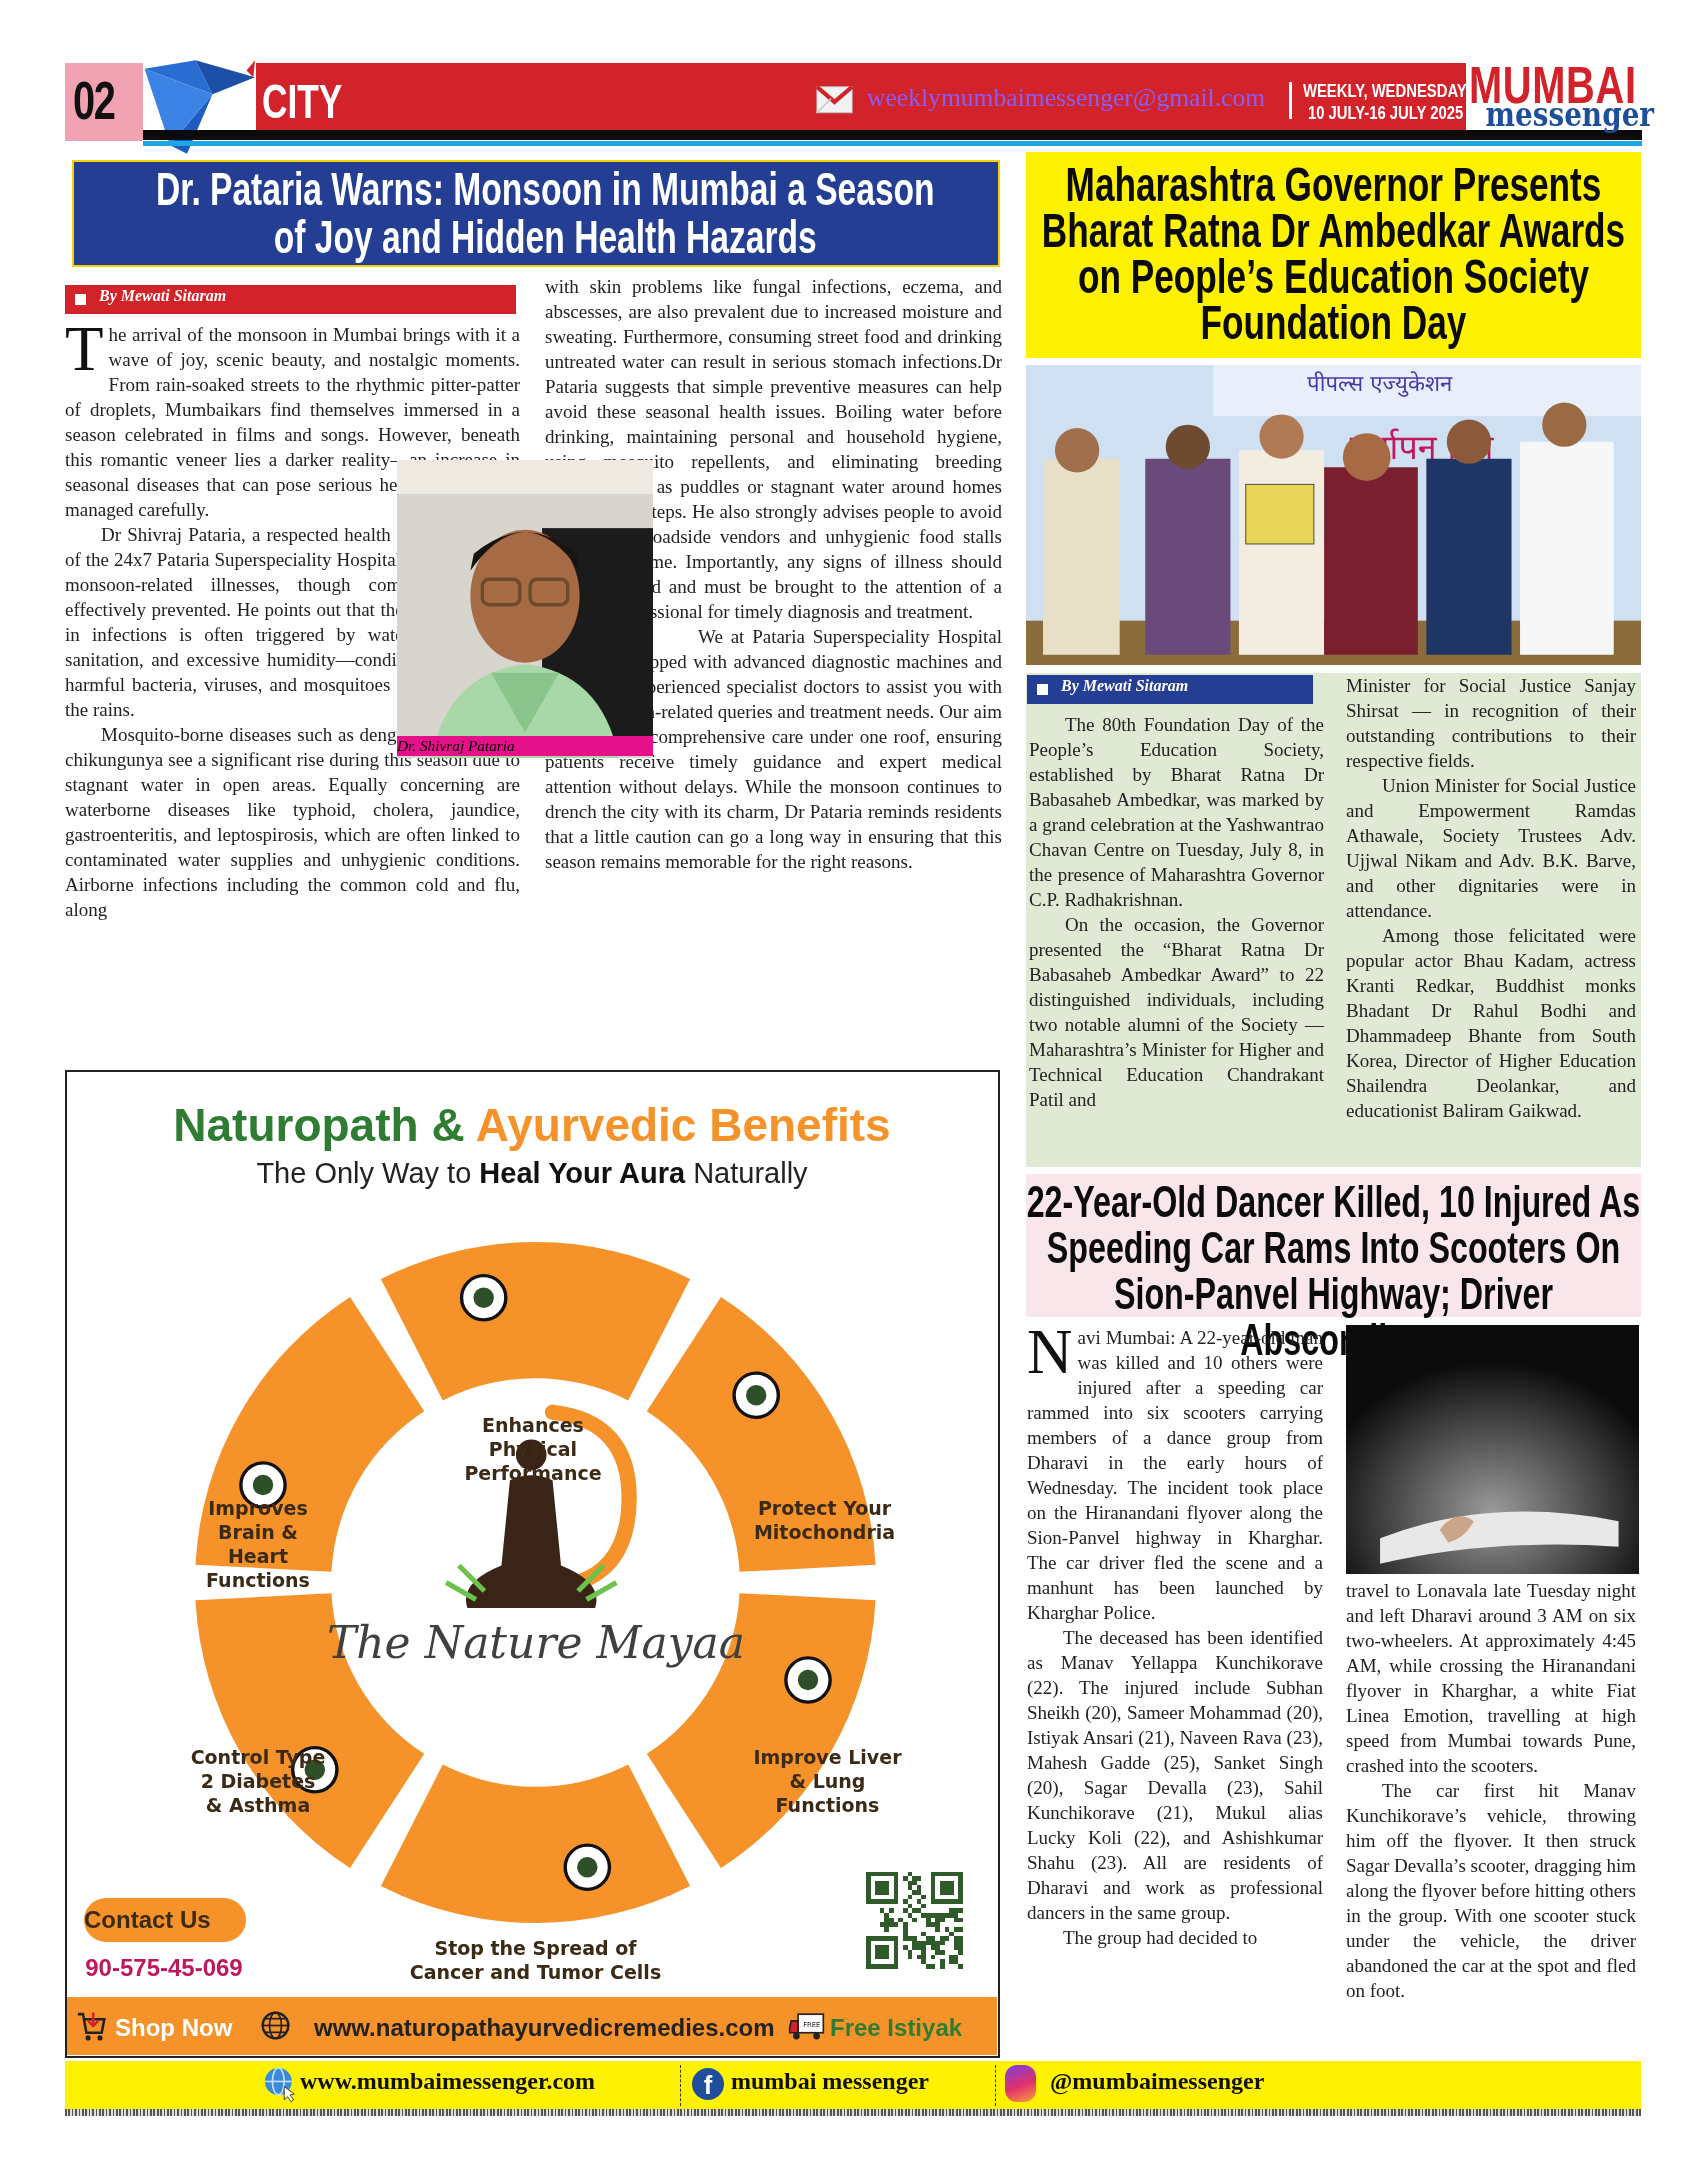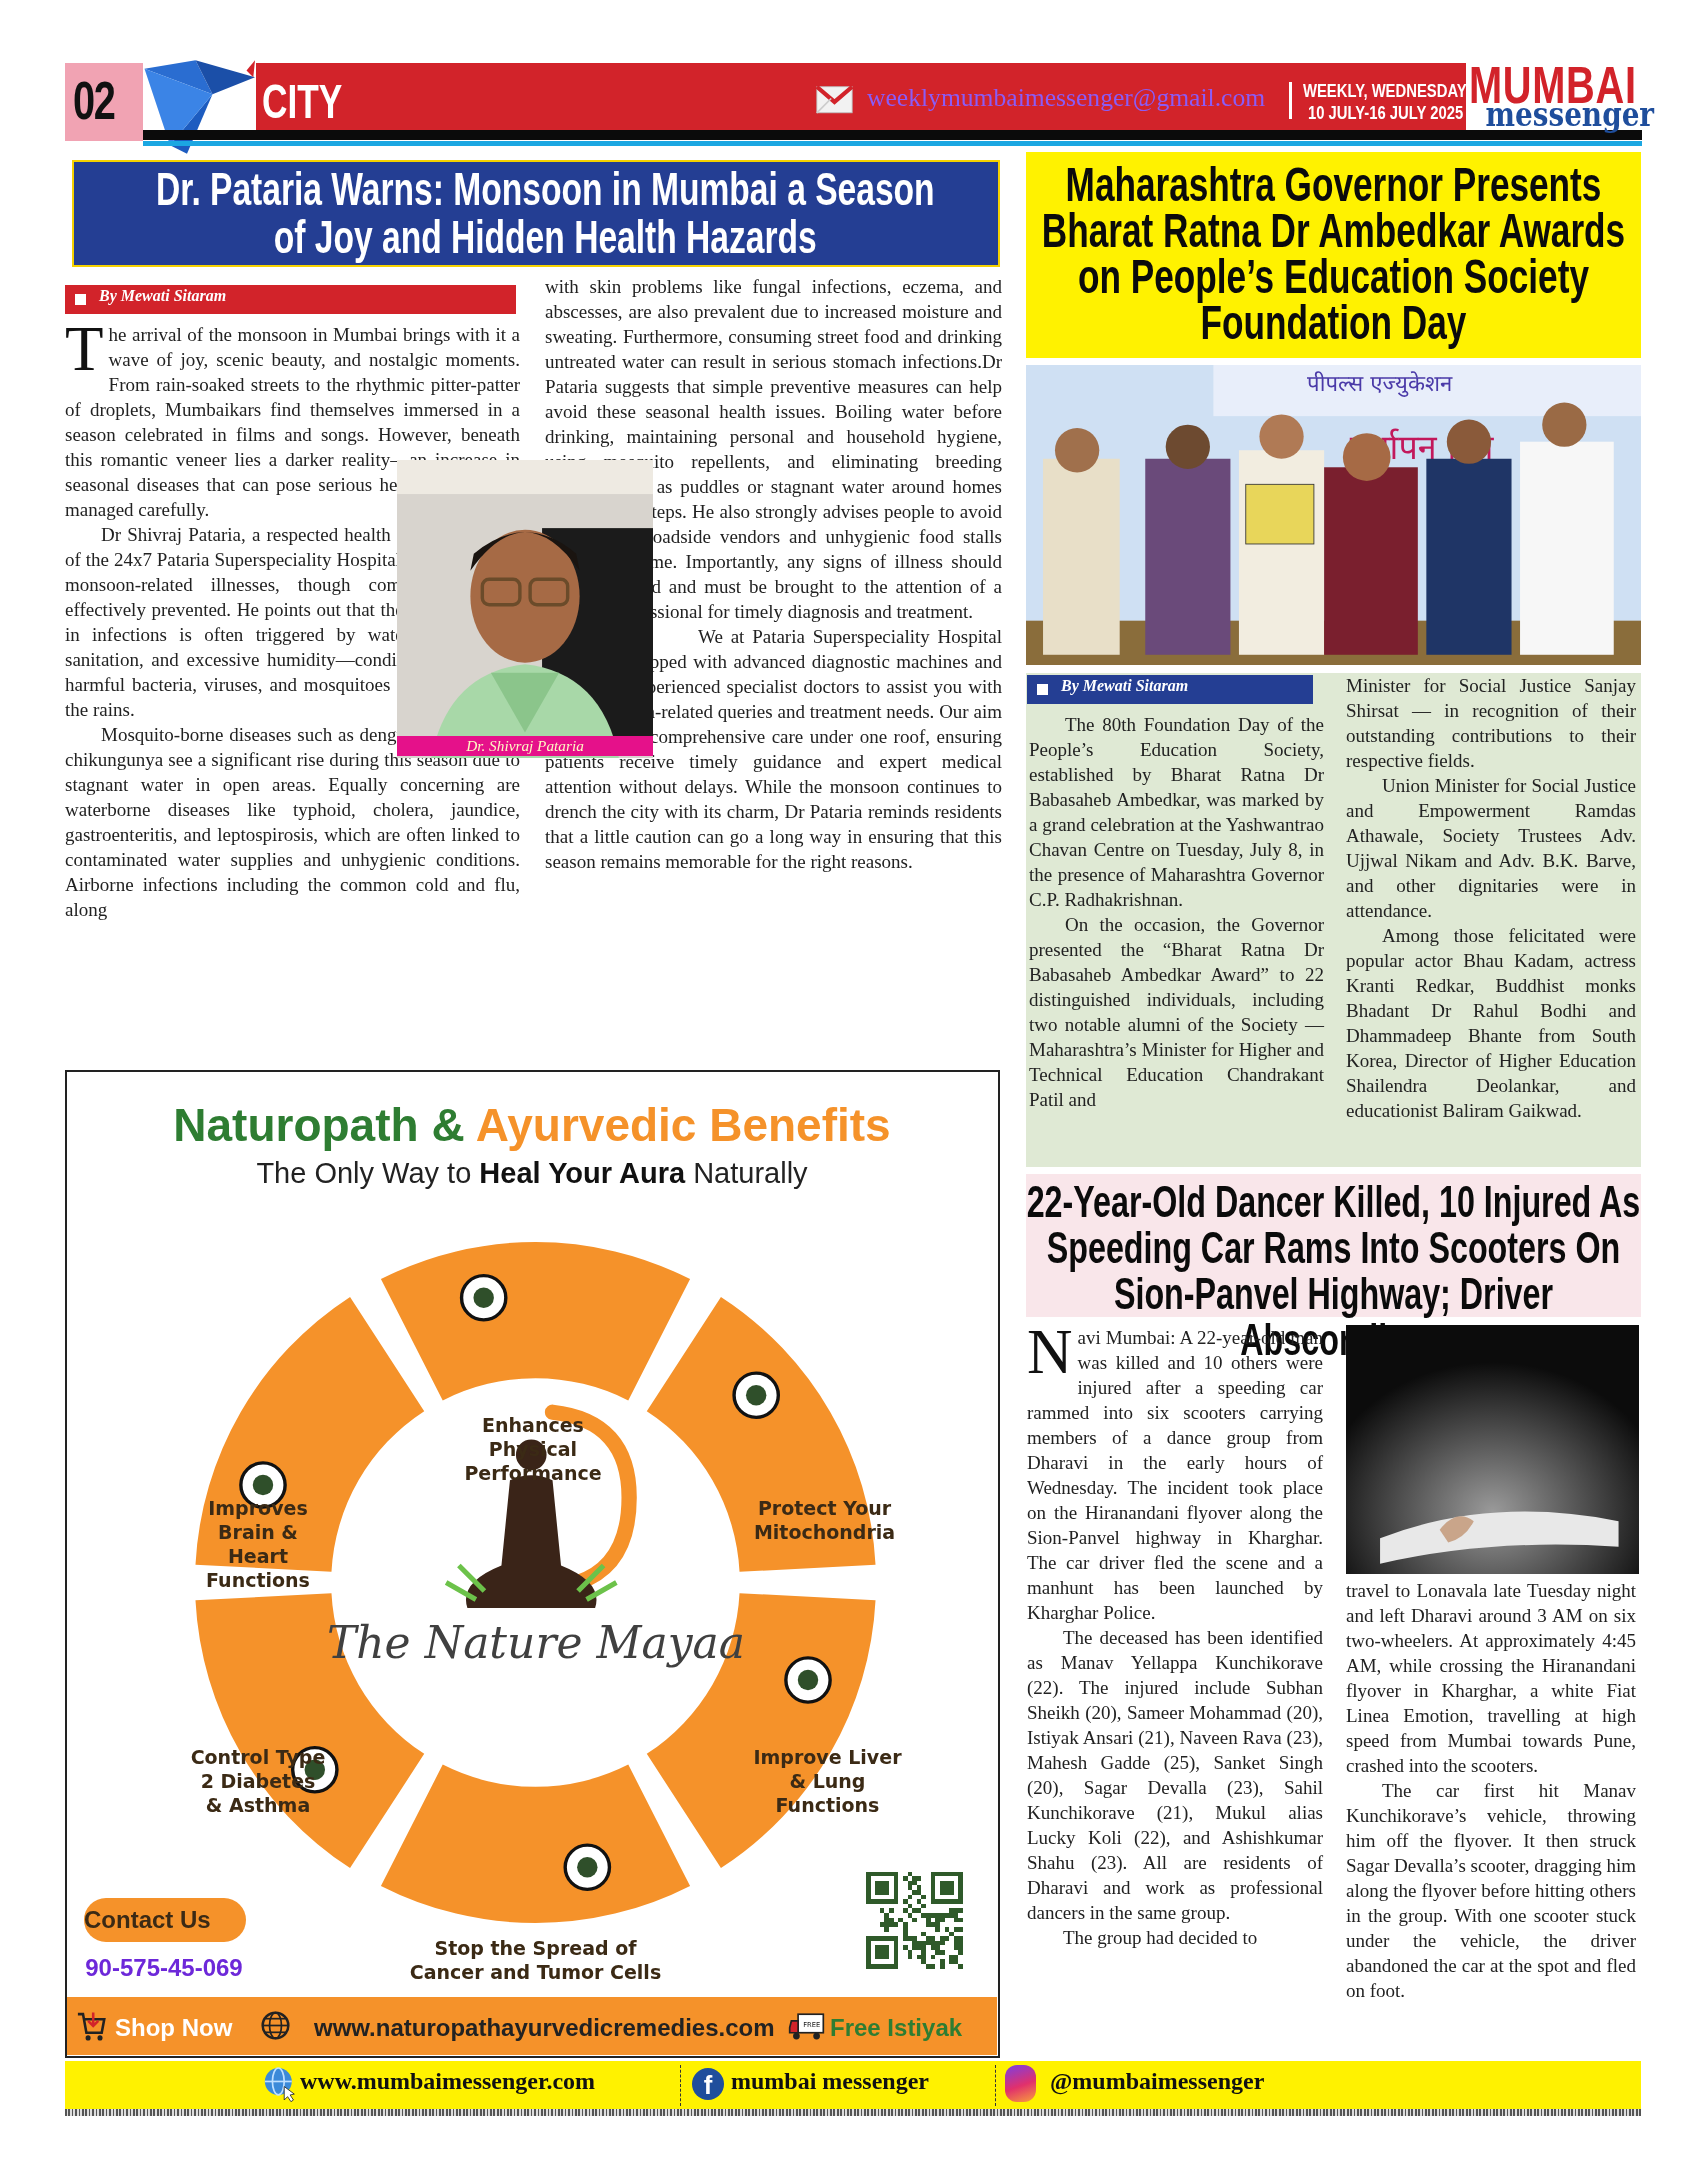--- a/index.html
+++ b/index.html
@@ -39,21 +39,21 @@
 
   
   .col { font-size: 19px; line-height: 25px; text-align: justify; color: #222; }
   .col p { text-indent: 36px; }
   .col p.noind { text-indent: 0; }
   .dropcap { float: left; font-size: 63px; line-height: 49px; margin: 3.4px 5.1px 0 0; color: #111; }
 
   #a1-col1 { left: 65px; top: 322px; width: 455px; }
   #a1-col2 { left: 545px; top: 274px; width: 457px; }
   #photo-doctor { left: 397px; top: 460px; width: 256px; height: 298px; }
-  #photo-caption { left: 397px; top: 736px; width: 256px; height: 20.4px; background: #e5118a; color: #fef9c3; font-style: italic; font-size: 15.3px; text-align: center; line-height: 20.4px; }
+  #photo-caption { left: 397px; top: 736px; width: 256px; height: 20.4px; background: #e5118a; color: #000000; font-style: italic; font-size: 15.3px; line-height: 20.4px; }
 
   
   #hl2-box { left: 1026px; top: 152px; width: 615px; height: 206px; background: #fff200; }
   .hl2 { color: #0b0b0b; font-size: 48px; line-height: 46px; text-align: center; width: 839px; transform: scaleX(0.733); }
   #hl2-text { left: 1026px; top: 162px; }
 
   #photo-event { left: 1026px; top: 365px; width: 615px; height: 300px; }
 
   #a2-bg { left: 1026px; top: 673px; width: 615px; height: 494px; background: #dfe9d4; }
   #a2-col1 { left: 1029px; top: 712px; width: 295px; }
@@ -71,21 +71,21 @@
   
   #ad { left: 65px; top: 1070px; width: 935px; height: 988px; border: 2.6px solid #222; background: #fff; overflow: hidden; }
   #ad-title { left: 0; top: 25.6px; width: 930px; text-align: center; font-family: "Liberation Sans", sans-serif; font-weight: 700; font-size: 46px; }
   #ad-title .g { color: #2e7d32; } #ad-title .o { color: #f5922a; }
   #ad-sub { left: 0; top: 85px; width: 930px; text-align: center; font-family: "Liberation Sans", sans-serif; font-size: 29px; color: #222; }
   #ad-sub b { font-weight: 700; color: #111; }
   #ad-wheel { left: 85px; top: 170px; width: 767px; height: 681px; }
   .seg-label { position: absolute; font-family: "DejaVu Sans", sans-serif; font-weight: 700; font-size: 19px; line-height: 24px; color: #3b2a15; text-align: center; }
   #brand-name { left: 256px; top: 545px; width: 426px; text-align: center; font-family: "DejaVu Serif", serif; font-size: 44px; color: #404040; font-style: italic; }
   #contact-btn { left: 17px; top: 826px; width: 162px; height: 44px; background: #f5922a; border-radius: 22px; text-align: left; line-height: 44px; font-family: "Liberation Sans", sans-serif; font-weight: 700; font-size: 24px; color: #3b2a15; }
-  #contact-phone { left: 12px; top: 877px; width: 170px; text-align: center; font-family: "Liberation Sans", sans-serif; font-weight: 700; font-size: 24px; color: #6d28d9; background: #fff; padding: 5.1px 0; }
+  #contact-phone { left: 12px; top: 877px; width: 170px; text-align: center; font-family: "Liberation Sans", sans-serif; font-weight: 700; font-size: 24px; color: #be185d; background: #fff; padding: 5.1px 0; }
   #qr { left: 799px; top: 796px; width: 97px; height: 104px; }
   #ad-footer { left: 0; top: 925px; width: 930px; height: 58px; background: #f5922a; }
   #shop-icon { left: 8.5px; top: 937px; width: 31px; height: 34px; }
   #shop-now { left: 48px; top: 942px; font-family: "Liberation Sans", sans-serif; font-weight: 700; font-size: 24px; color: #fff; }
   #globe-icon { left: 194px; top: 939px; width: 29px; height: 29px; }
   #ad-url { left: 247px; top: 942px; font-family: "Liberation Sans", sans-serif; font-weight: 700; font-size: 24px; color: #222; }
   #truck-icon { left: 721px; top: 937px; width: 37px; height: 34px; }
   #free-ship { left: 763px; top: 942px; font-family: "Liberation Sans", sans-serif; font-weight: 700; font-size: 24px; color: #2e7d32; }
 
   

